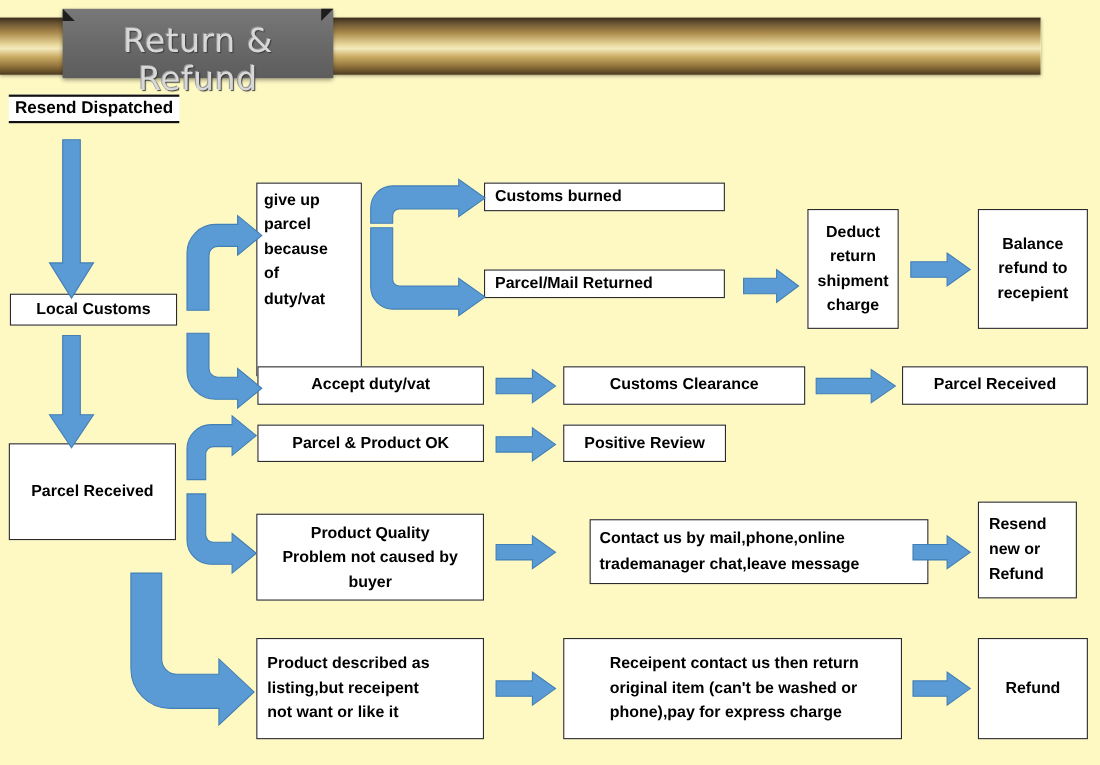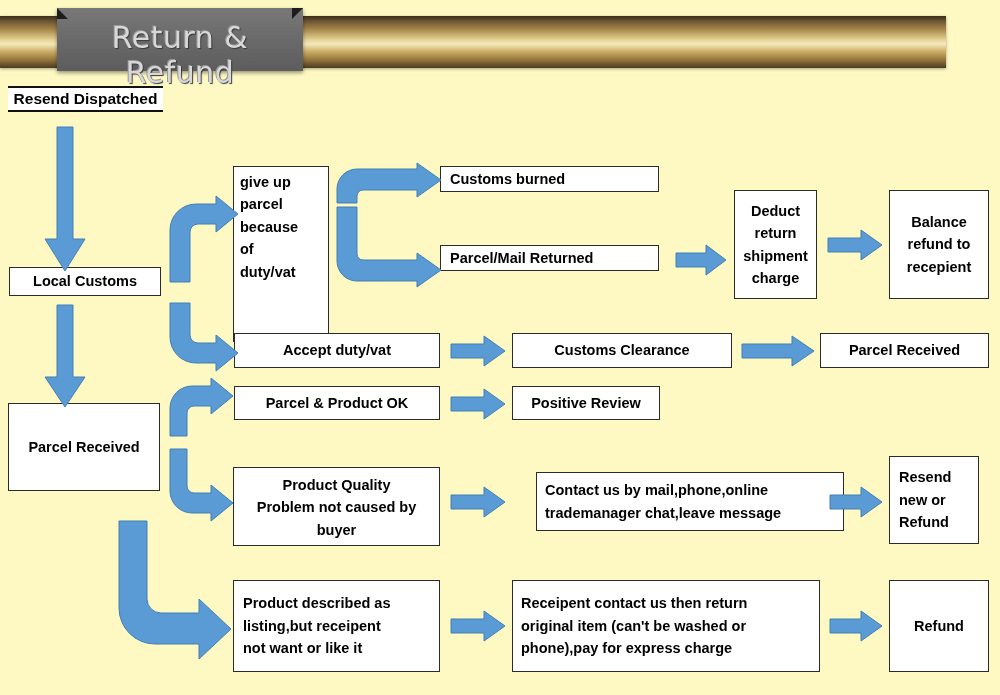--- a/index.html
+++ b/index.html
@@ -198,21 +198,21 @@
   </div>
 
   <div class="box left-align" style="left:233px;top:580px;width:207px;height:92px;padding-left:9px;">
     <div>
       <div>Product described as</div>
       <div>listing,but receipent</div>
       <div>not want or like it</div>
     </div>
   </div>
 
-  <div class="box left-align" style="left:512px;top:580px;width:308px;height:92px;padding-left:8px;">
+  <div class="box left-align" style="left:512px;top:580px;width:308px;height:92px;padding-left:8px;justify-content:center;">
     <div>
       <div>Receipent contact us then return</div>
       <div>original item (can't be washed or</div>
       <div>phone),pay for express charge</div>
     </div>
   </div>
 
   <div class="box" style="left:889px;top:580px;width:100px;height:92px;">
     <span>Refund</span>
   </div>

